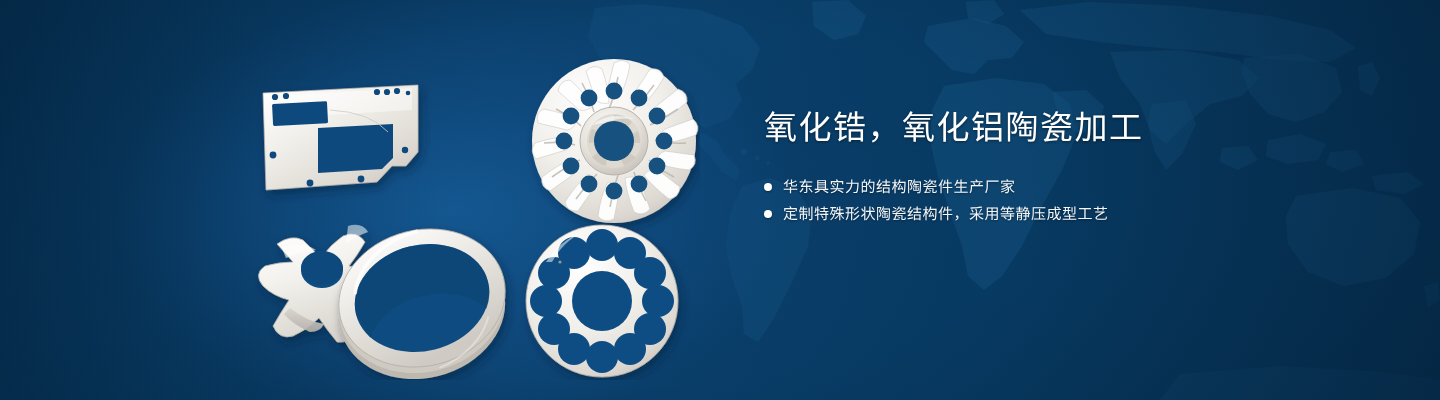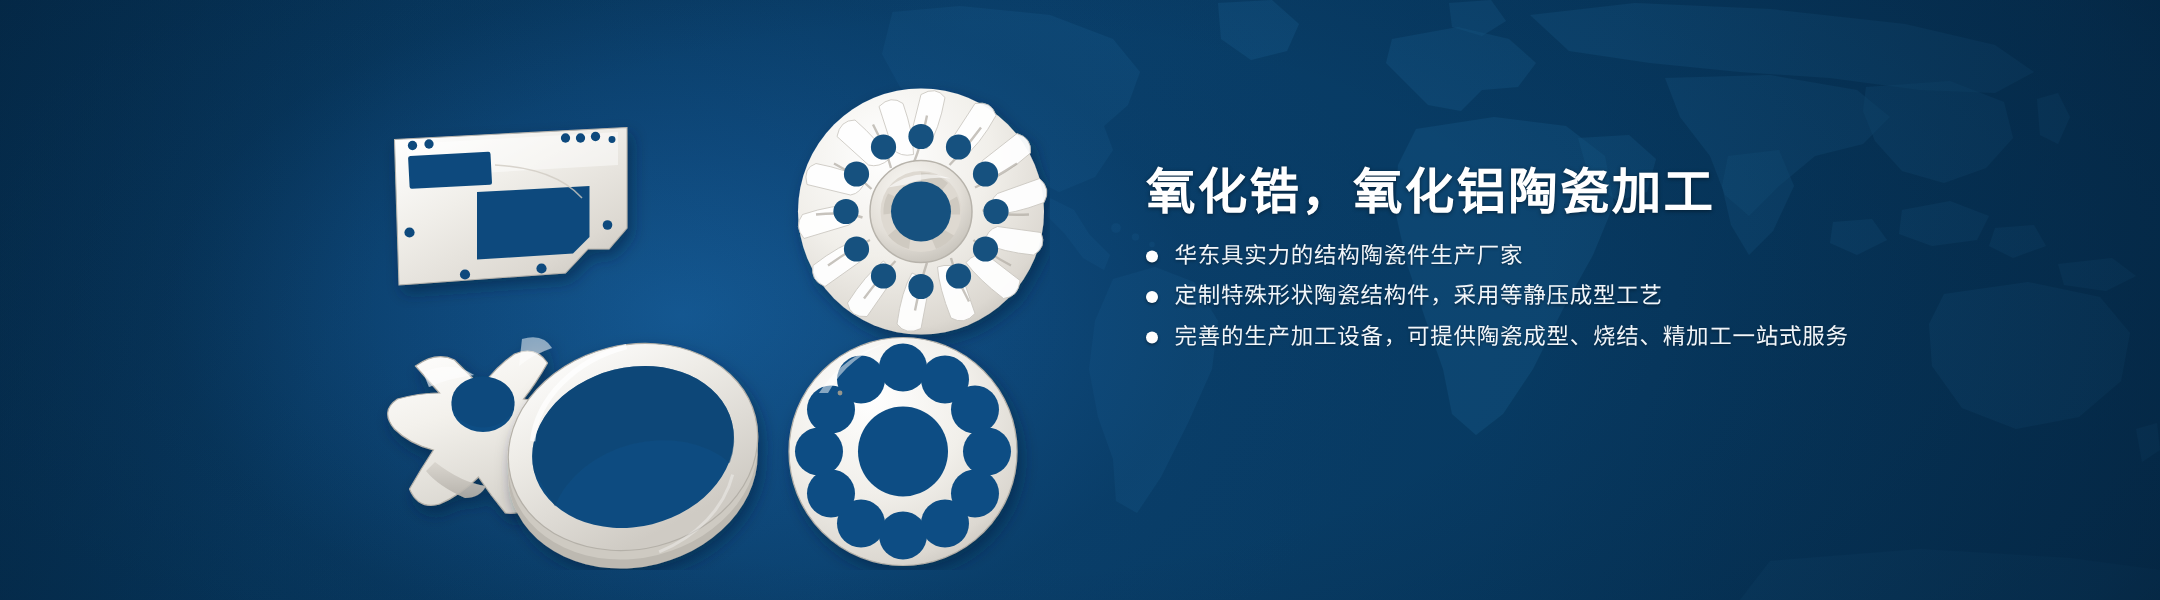--- a/index.html
+++ b/index.html
@@ -80,29 +80,29 @@
   .copy {
     position: absolute;
     left: 764px;
     top: 108px;
     width: 620px;
   }
   .headline {
     margin: 0;
     font-size: 33px;
     line-height: 40px;
-    font-weight: 700;
+    font-weight: 400;
     color: #ffffff;
     letter-spacing: 1.5px;
     text-shadow: 0 1px 3px rgba(0,0,0,0.45);
     white-space: nowrap;
   }
   .bullets {
     list-style: none;
-    margin: 12px 0 0 0;
+    margin: 28px 0 0 0;
     padding: 0;
   }
   .bullet {
     display: flex;
     align-items: center;
     margin: 0 0 5px 0;
     height: 22px;
   }
   .bullet-dot {
     flex: 0 0 auto;
@@ -380,20 +380,16 @@
 
     <ul class="bullets">
       <li class="bullet">
         <span class="bullet-dot"></span>
         <span class="bullet-text">华东具实力的结构陶瓷件生产厂家</span>
       </li>
       <li class="bullet">
         <span class="bullet-dot"></span>
         <span class="bullet-text">定制特殊形状陶瓷结构件，采用等静压成型工艺</span>
       </li>
-      <li class="bullet">
-        <span class="bullet-dot"></span>
-        <span class="bullet-text">完善的生产加工设备，可提供陶瓷成型、烧结、精加工一站式服务</span>
-      </li>
     </ul>
   </div>
 
 </div>
 
 </body></html>

